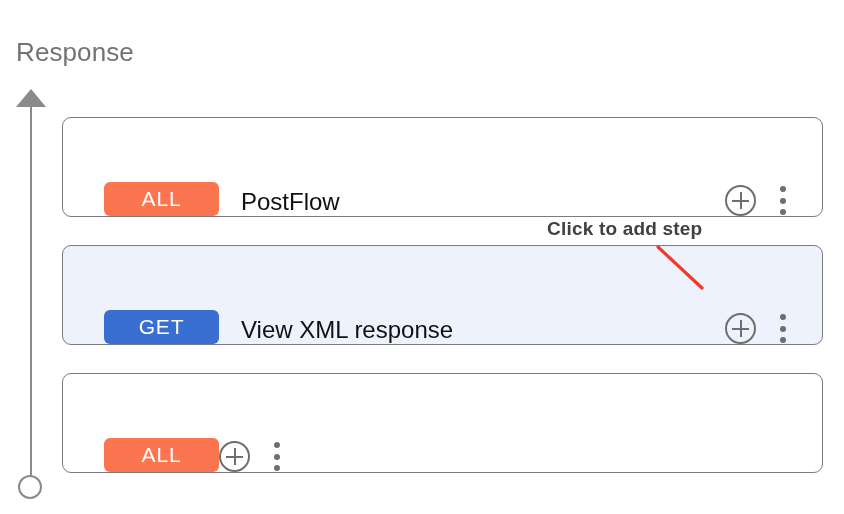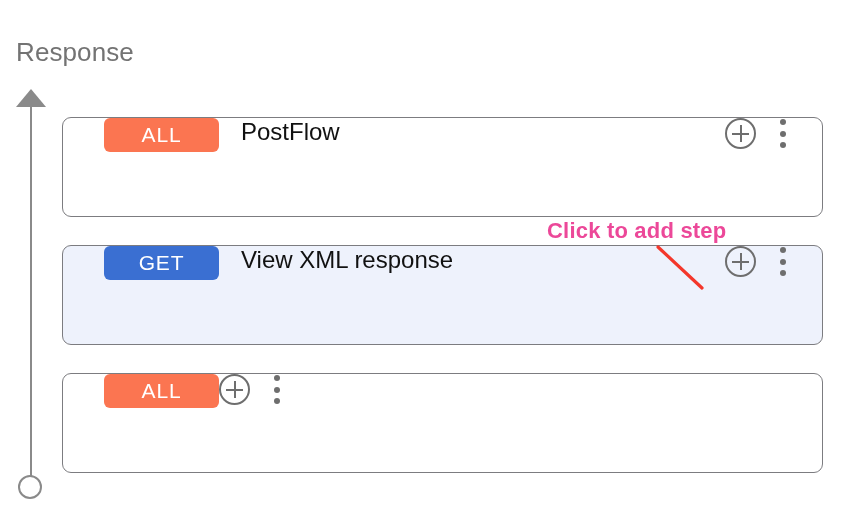--- a/index.html
+++ b/index.html
@@ -76,21 +76,21 @@
   .flow-row {
     position: relative;
     box-sizing: border-box;
     width: 761px;
     height: 100px;
     border: 1.6px solid #7c7c80;
     border-radius: 9px;
     background: #ffffff;
     margin-bottom: 28px;
     display: flex;
-    align-items: flex-start;
+    align-items: flex-end;
   }
   .flow-row.selected {
     background: #eef2fc;
   }
   .flow-row:last-child { margin-bottom: 0; }
 
   .badge {
     margin-left: 41px;
     width: 115px;
     height: 34px;
@@ -163,23 +163,23 @@
     height: 6px;
     border-radius: 50%;
     background: #6e6e6e;
   }
 
   
   .annotation-text {
     position: absolute;
     left: 547px;
     top: 218px;
-    font-size: 22px;
+    font-size: 19px;
     font-weight: bold;
-    color: #ec4899;
+    color: #404040;
     letter-spacing: 0.2px;
     white-space: nowrap;
   }
   .annotation-arrow {
     position: absolute;
     left: 640px;
     top: 240px;
     width: 80px;
     height: 60px;
     pointer-events: none;

